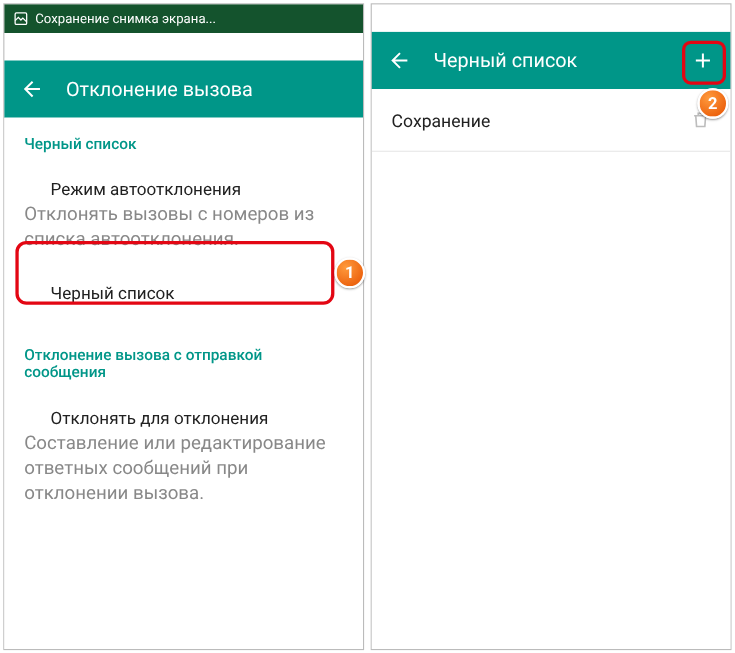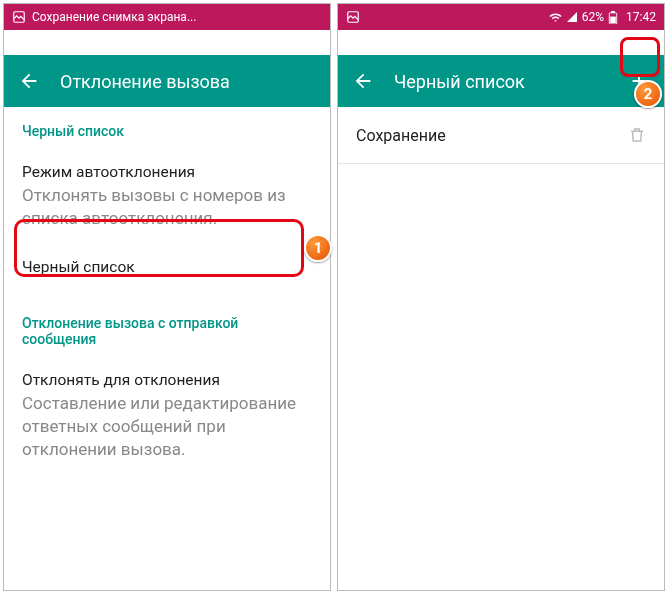--- a/index.html
+++ b/index.html
@@ -15,21 +15,21 @@
   .phone {
     flex: 1;
     background: #fff;
     border: 1px solid #bbb;
     position: relative;
     display: flex;
     flex-direction: column;
     overflow: visible;
   }
   .status-bar {
-    background: #be185d;
+    background: #14532d;
     color: #fff;
     height: 26px;
     display: flex;
     align-items: center;
     font-size: 12px;
     padding: 0 8px;
   }
   .status-left { display: flex; align-items: center; gap: 6px; flex: 1; }
   .status-right { display: flex; align-items: center; gap: 4px; }
   .status-right span { font-size: 12px; }
@@ -48,21 +48,21 @@
   .section-label {
     color: #009688;
     font-size: 14px;
     font-weight: 500;
     padding: 16px 18px 10px 18px;
   }
   .item {
     padding: 14px 18px;
     border-bottom: none;
   }
-  .item .primary { color: #212121; font-size: 15.5px; margin-bottom: 3px; }
+  .item .primary { color: #212121; font-size: 15.5px; margin-bottom: 3px; margin-left: 24px; }
   .item .secondary { color: #888; font-size: 17px; line-height: 1.35; }
   .divider { height: 1px; background: #e6e6e6; margin: 0; }
   .list-row {
     padding: 18px 18px;
     font-size: 16px;
     color: #212121;
     display:flex;
     align-items:center;
     justify-content:space-between;
   }
@@ -122,43 +122,20 @@
       <div class="primary">Отклонять для отклонения</div>
       <div class="secondary">Составление или редактирование ответных сообщений при отклонении вызова.</div>
     </div>
   </div>
 
   <div class="highlightbox" style="left:10px; top:215px; width:290px; height:58px;"></div>
   <div class="callout" style="left:300px; top:230px;">1</div>
 </div>
 
 <div class="phone">
-  <div class="status-bar">
-    <div class="status-left">
-      <svg width="14" height="14" viewBox="0 0 24 24" fill="#fff">
-          <rect x="3" y="3" width="18" height="18" rx="2" fill="none" stroke="#fff" stroke-width="2"></rect>
-          <path d="M3 15l5-5 4 4 3-3 6 6" fill="none" stroke="#fff" stroke-width="2"></path>
-        </svg>
-    </div>
-    <div class="status-right">
-      <svg width="13" height="13" viewBox="0 0 24 24" fill="#fff">
-          <path d="M12 20l-2-2c1-1 3-1 4 0l-2 2zm-5-5l-2-2c4-4 10-4 14 0l-2 2c-3-3-7-3-10 0zm-4-4L1 9c6-6 16-6 22 0l-2 2c-5-5-13-5-18 0z"></path>
-        </svg>
-      <svg width="12" height="12" viewBox="0 0 24 24" fill="#fff">
-          <path d="M2 22h20V2z"></path>
-        </svg>
-      <span>62%</span>
-      <svg width="10" height="13" viewBox="0 0 10 14" fill="#fff">
-          <rect x="1" y="2" width="8" height="12" rx="1" fill="none" stroke="#fff"></rect>
-          <rect x="3" y="0" width="4" height="2"></rect>
-          <rect x="2" y="6" width="6" height="7" fill="#fff"></rect>
-        </svg>
-      <span style="margin-left:4px;">17:42</span>
-    </div>
-  </div>
   <div class="app-bar">
     <svg width="22" height="22" viewBox="0 0 24 24" fill="#fff">
         <path d="M20 11H7.8l5.6-5.6L12 4l-8 8 8 8 1.4-1.4L7.8 13H20z"></path>
       </svg>
     <div class="title">Черный список</div>
     <svg width="22" height="22" viewBox="0 0 24 24" fill="#fff">
         <path d="M19 13h-6v6h-2v-6H5v-2h6V5h2v6h6z"></path>
       </svg>
   </div>
   <div class="content">

